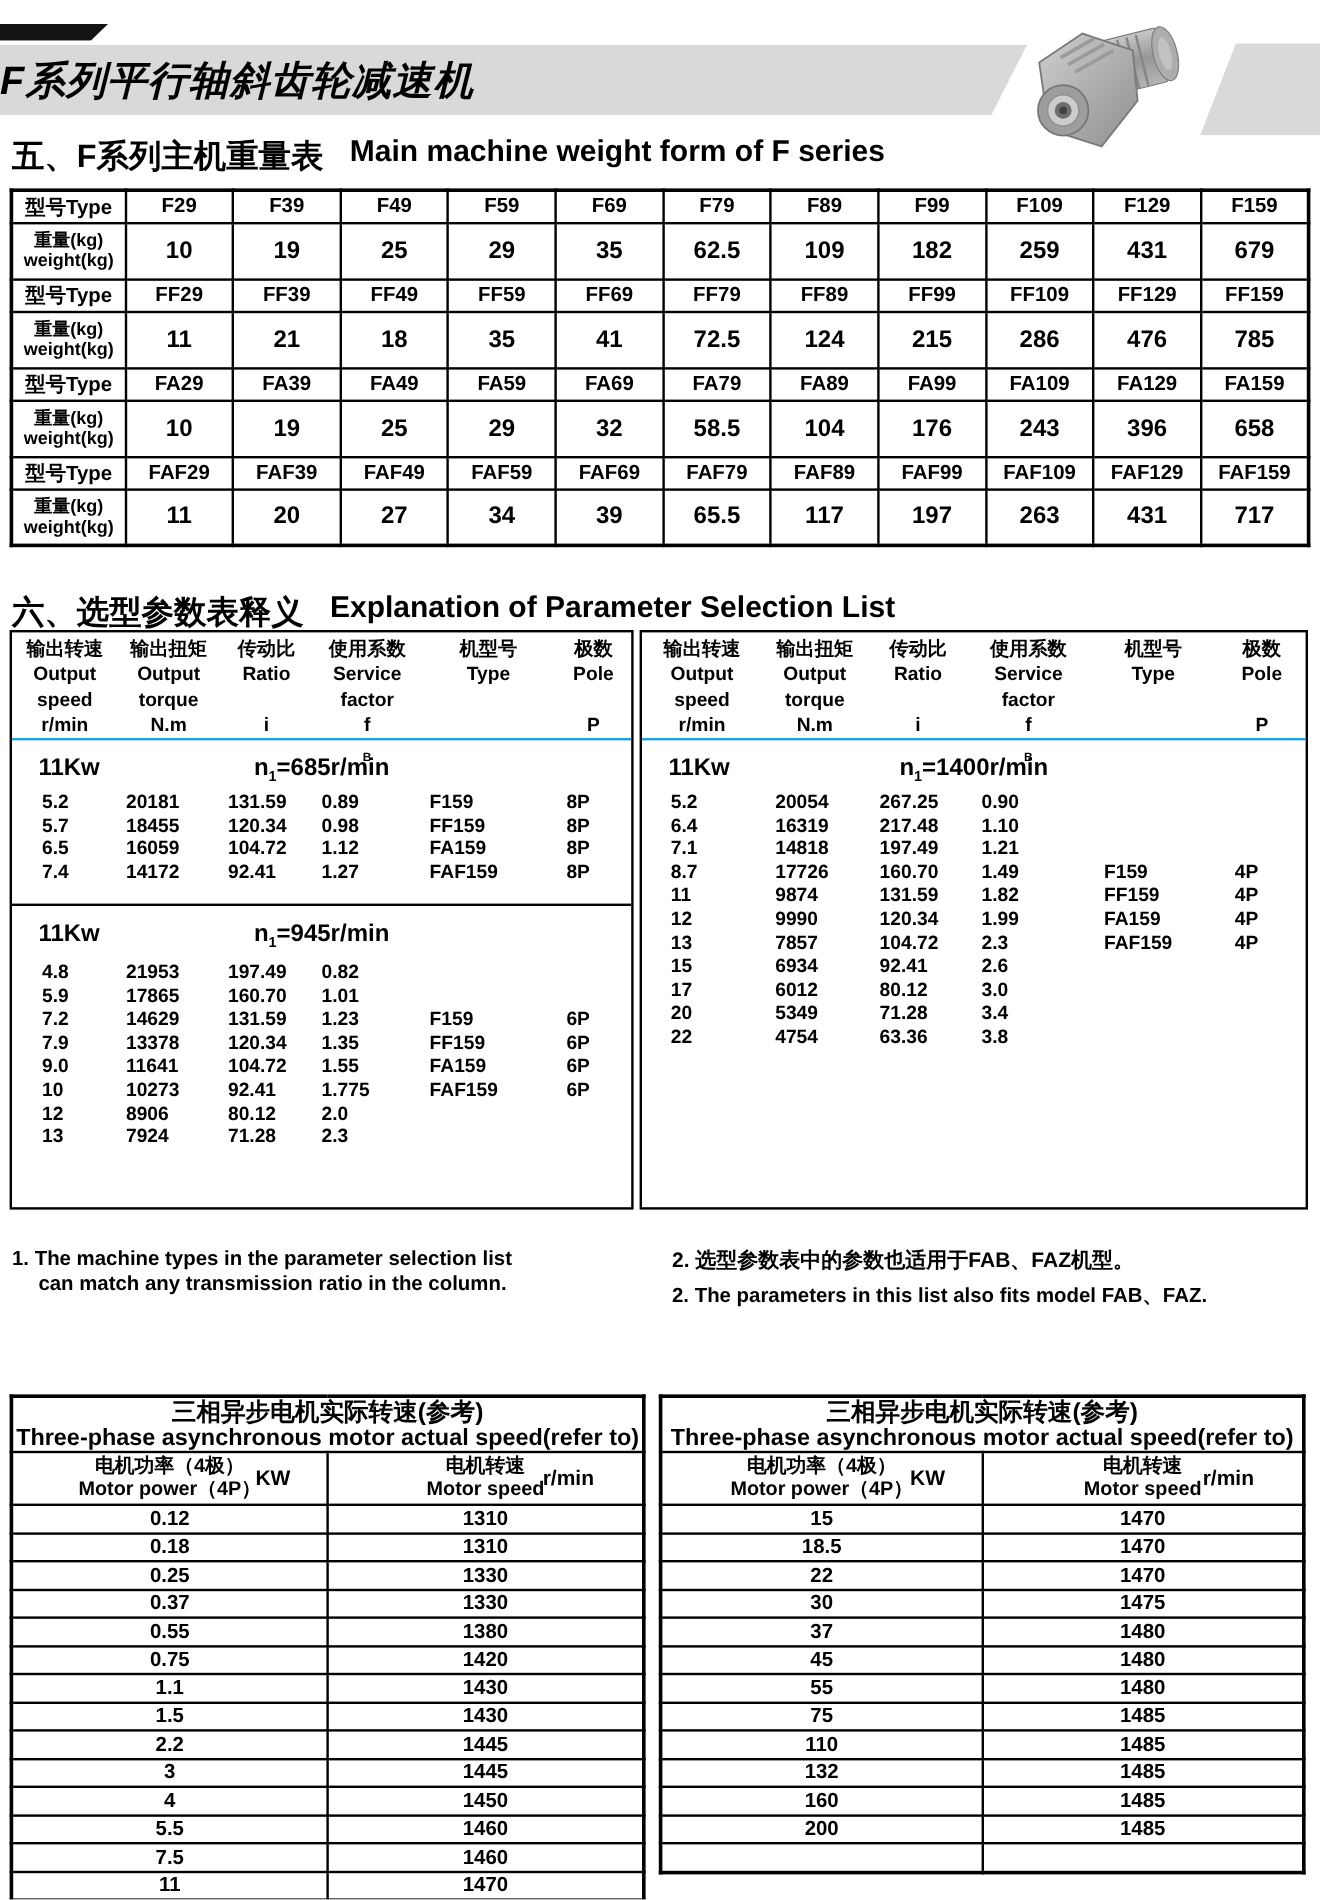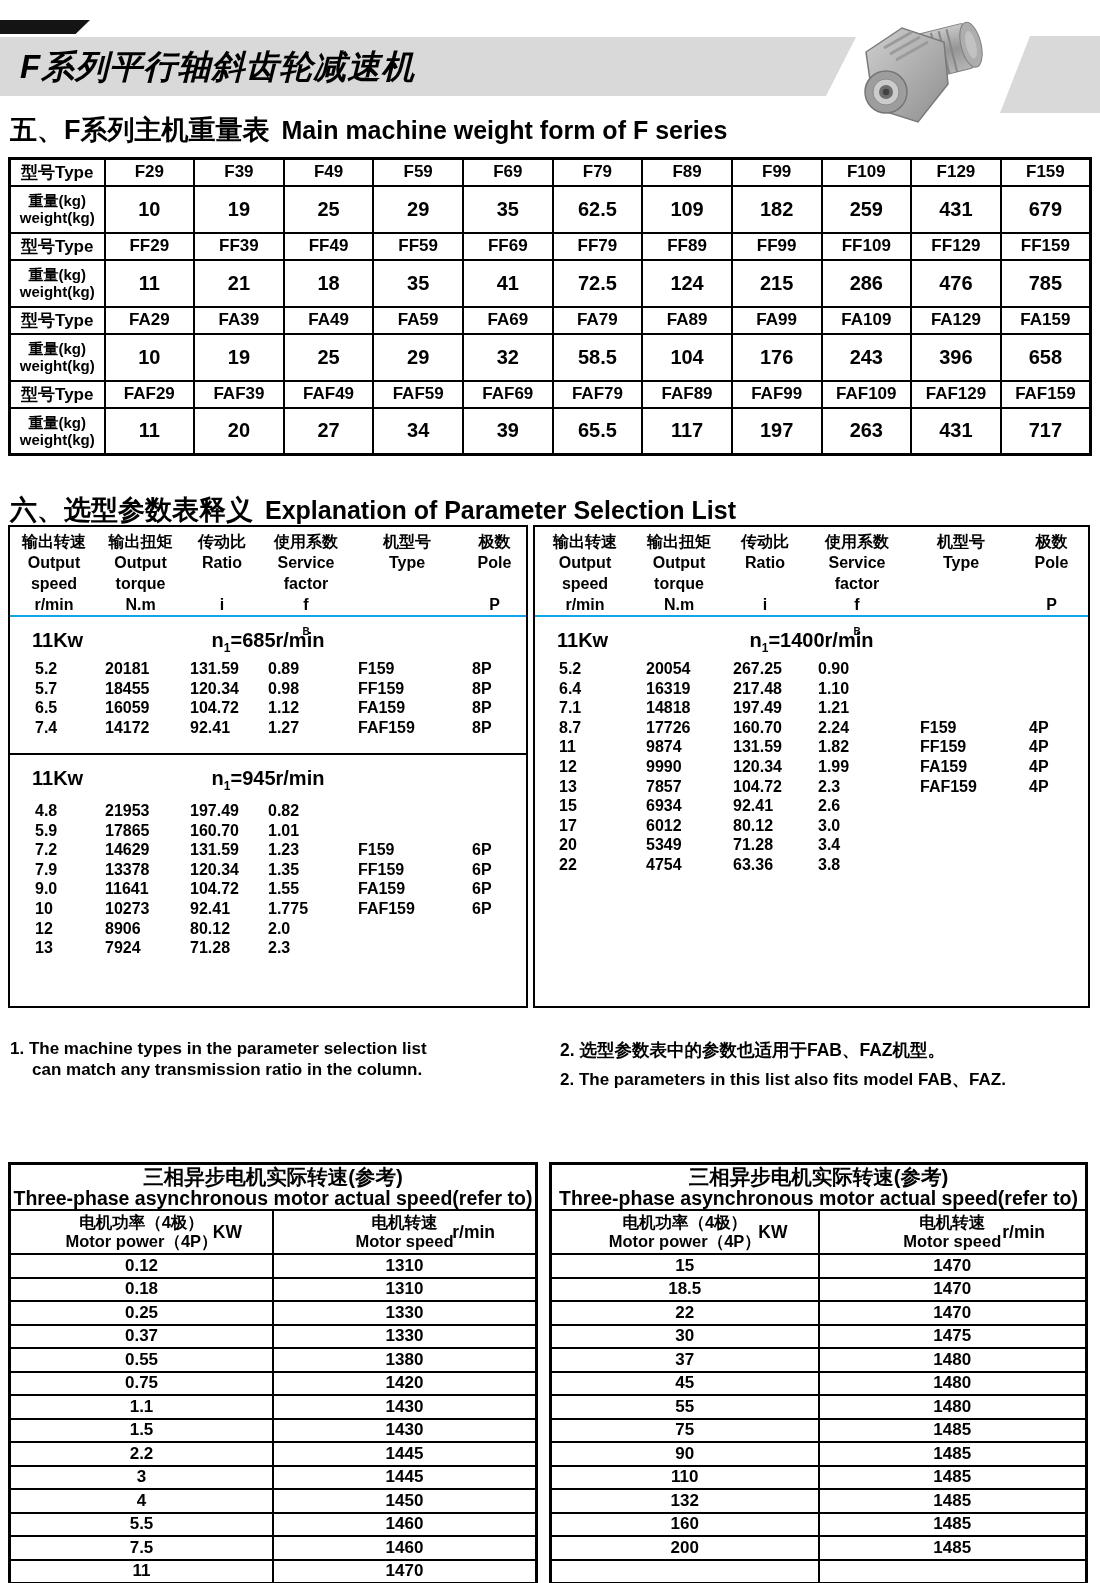--- a/index.html
+++ b/index.html
@@ -4,28 +4,28 @@
 <style>
   html,body{margin:0;padding:0;background:#fff;}
   .page{position:relative;width:1100px;height:1583px;background:#ffffff;color:#000;
         font-family:"Liberation Sans","DejaVu Sans",sans-serif;overflow:hidden;}
 
   
   .banner-stripe{position:absolute;left:0;top:20px;width:90px;height:14px;background:#141414;
                  clip-path:polygon(0 0,100% 0,84% 100%,0 100%);}
   .banner{position:absolute;left:0;top:37px;width:856px;height:59px;background:#d9d9d9;
           clip-path:polygon(0 0,100% 0,96.5% 100%,0 100%);}
-  .banner h1{margin:0;padding-left:20px;line-height:59px;font-size:33px;font-weight:bold;
+  .banner h1{margin:0;padding-left:0;line-height:59px;font-size:33px;font-weight:bold;
              font-style:italic;letter-spacing:1px;}
   .banner-right-shape{position:absolute;left:1000px;top:36px;width:100px;height:77px;background:#d9d9d9;
           clip-path:polygon(30% 0,100% 0,100% 100%,0 100%);}
   .gearmotor{position:absolute;left:846px;top:2px;width:150px;height:128px;}
 
   
-  .sec-title{position:absolute;display:flex;align-items:center;gap:12px;font-weight:bold;white-space:nowrap;}
+  .sec-title{position:absolute;display:flex;align-items:flex-start;gap:22px;font-weight:bold;white-space:nowrap;}
   .sec-title .zh{font-size:27px;}
   .sec-title .en{font-size:25px;}
   #sec5{top:112px;left:10px;}
   #sec6{top:492px;left:10px;}
 
   
   .weight-table{position:absolute;left:8px;top:157px;width:1084px;border-collapse:collapse;
                 table-layout:fixed;border:3px solid #000;}
   .weight-table th,.weight-table td{border:2px solid #000;text-align:center;padding:0;font-weight:bold;}
   .wt-type-row{height:27px;}
@@ -540,21 +540,21 @@
     <span class="c2">197.49</span>
     <span class="c3">1.21</span>
     <span class="c4"></span>
     <span class="c5"></span>
   </div>
 
   <div class="prow">
     <span class="c0">8.7</span>
     <span class="c1">17726</span>
     <span class="c2">160.70</span>
-    <span class="c3">2.24</span>
+    <span class="c3">1.49</span>
     <span class="c4">F159</span>
     <span class="c5">4P</span>
   </div>
 
   <div class="prow">
     <span class="c0">11</span>
     <span class="c1">9874</span>
     <span class="c2">131.59</span>
     <span class="c3">1.82</span>
     <span class="c4">FF159</span>
@@ -781,24 +781,20 @@
   <tr>
     <td>55</td>
     <td>1480</td>
   </tr>
 
   <tr>
     <td>75</td>
     <td>1485</td>
   </tr>
 
-  <tr>
-    <td>90</td>
-    <td>1485</td>
-  </tr>
 
   <tr>
     <td>110</td>
     <td>1485</td>
   </tr>
 
   <tr>
     <td>132</td>
     <td>1485</td>
   </tr>

